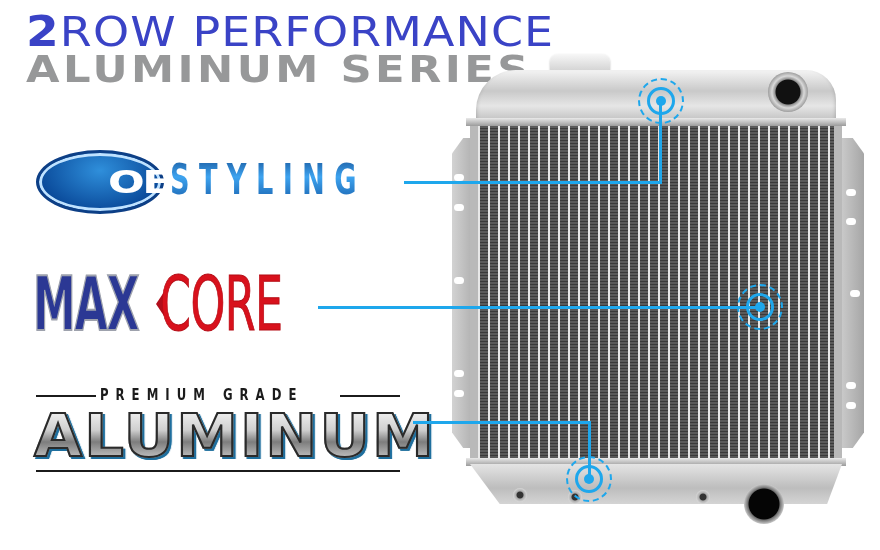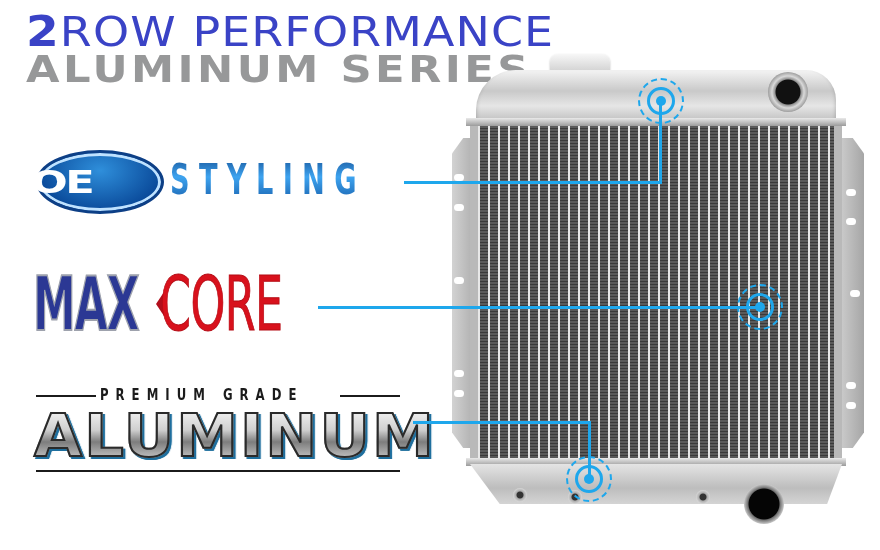--- a/index.html
+++ b/index.html
@@ -99,21 +99,21 @@
       position: absolute; left: 18px; top: 18px; width: 10px; height: 10px; border-radius: 50%;
       background: #1ea7ec;
     }
 
     
     .oe-badge {
       left: 36px; top: 150px; width: 128px; height: 64px; border-radius: 50%;
       background: radial-gradient(ellipse at 50% 30%, #2f8fdb, #0b4c9c 70%);
       border: 3px solid #0d3f86; box-sizing: border-box;
       box-shadow: inset 0 0 0 3px #bfe2ff;
-      display: flex; align-items: center; justify-content: flex-start;
+      display: flex; align-items: center; justify-content: flex-end;
     }
     .oe-badge span {
       font-family: "DejaVu Sans", sans-serif; font-weight: bold; font-size: 32px; color: #ffffff;
       letter-spacing: -2px; transform: scaleX(1.35);
     }
     .styling-text {
       left: 170px; top: 150px;
       font-family: "DejaVu Sans Condensed", "DejaVu Sans", sans-serif; font-weight: bold;
       font-size: 42px; line-height: 60px; letter-spacing: 13px;
       color: #1766b8;

